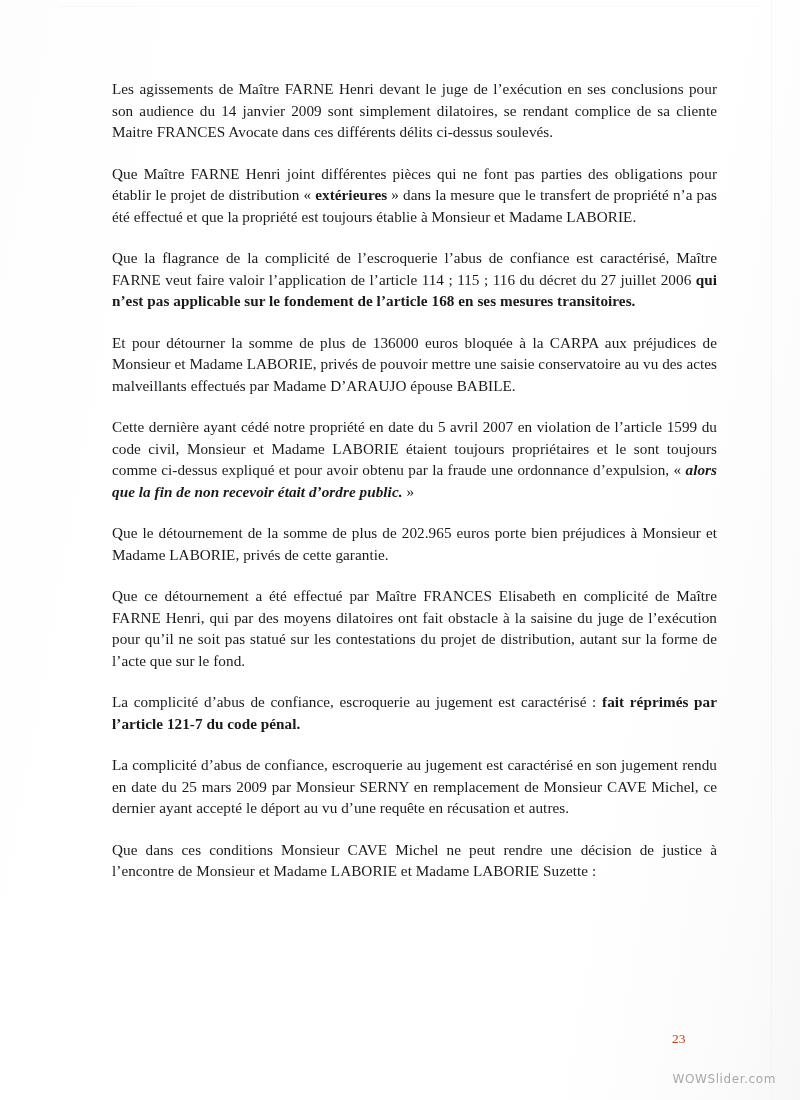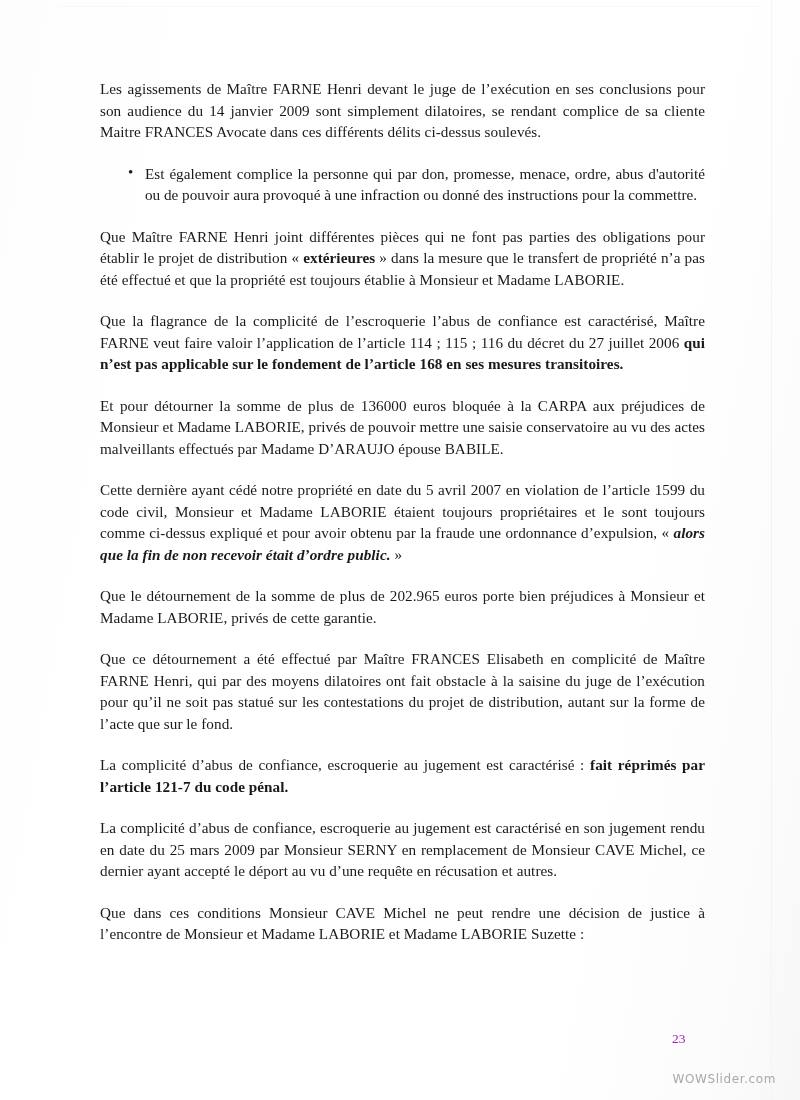--- a/index.html
+++ b/index.html
@@ -37,21 +37,21 @@
     position: absolute;
     top: 6px;
     left: 60px;
     right: 40px;
     height: 1px;
     background: rgba(0,0,0,0.025);
   }
 
   .doc-body {
     position: absolute;
-    left: 100px;
+    left: 112px;
     top: 78px;
     width: 605px;
   }
 
   p.para {
     margin: 0 0 20px 0;
     font-size: 15.2px;
     line-height: 21.5px;
     text-align: justify;
     text-justify: inter-word;
@@ -83,21 +83,21 @@
 
   .b    { font-weight: bold; }
   .bu   { font-weight: bold; text-decoration: underline; }
   .bi   { font-weight: bold; font-style: italic; }
 
   .page-number {
     position: absolute;
     left: 672px;
     top: 1031px;
     font-size: 13.5px;
-    color: #a21caf;
+    color: #c2410c;
   }
 
   .watermark {
     position: absolute;
     right: 24px;
     bottom: 14px;
     font-family: "DejaVu Sans", "Liberation Sans", sans-serif;
     font-size: 12px;
     letter-spacing: 0.6px;
     color: #a8a8ad;
@@ -109,21 +109,20 @@
 
 <div class="page-scan"></div>
 <div class="scan-edge-right"></div>
 <div class="scan-edge-top"></div>
 
 <div class="doc-body">
 
   <p class="para">Les agissements de Maître FARNE Henri devant le juge de l’exécution en ses conclusions pour son audience du 14 janvier 2009 sont simplement dilatoires, se rendant complice de sa cliente Maitre FRANCES Avocate dans ces différents délits ci-dessus soulevés.</p>
 
   <ul class="bullets">
-    <li><span>Est également complice la personne qui par don, promesse, menace, ordre, abus d'autorité ou de pouvoir aura provoqué à une infraction ou donné des instructions pour la commettre.</span></li>
   </ul>
 
   <p class="para"><span>Que Maître FARNE Henri joint différentes pièces qui ne font pas parties des obligations pour établir le projet de distribution «&nbsp;</span><span class="b">extérieures</span><span>&nbsp;» dans la mesure que le transfert de propriété n’a pas été effectué et que la propriété est toujours établie à Monsieur et Madame LABORIE.</span></p>
 
   <p class="para"><span>Que la flagrance de la complicité de l’escroquerie l’abus de confiance est caractérisé, Maître FARNE veut faire valoir l’application de l’article 114 ; 115 ; 116 du décret du 27 juillet 2006 </span><span class="b">qui n’est pas applicable sur le fondement de l’article 168 en ses mesures transitoires.</span></p>
 
 
   <p class="para">Et pour détourner la somme de plus de 136000 euros bloquée à la CARPA aux préjudices de Monsieur et Madame LABORIE, privés de pouvoir mettre une saisie conservatoire au vu des actes malveillants effectués par Madame D’ARAUJO épouse BABILE.</p>
 
   <p class="para"><span>Cette dernière ayant cédé notre propriété en date du 5 avril 2007 en violation de l’article 1599 du code civil, Monsieur et Madame LABORIE étaient toujours propriétaires et le sont toujours comme ci-dessus expliqué et pour avoir obtenu par la fraude une ordonnance d’expulsion, «&nbsp;</span><span class="bi">alors que la fin de non recevoir était d’ordre public.</span><span>&nbsp;»</span></p>

